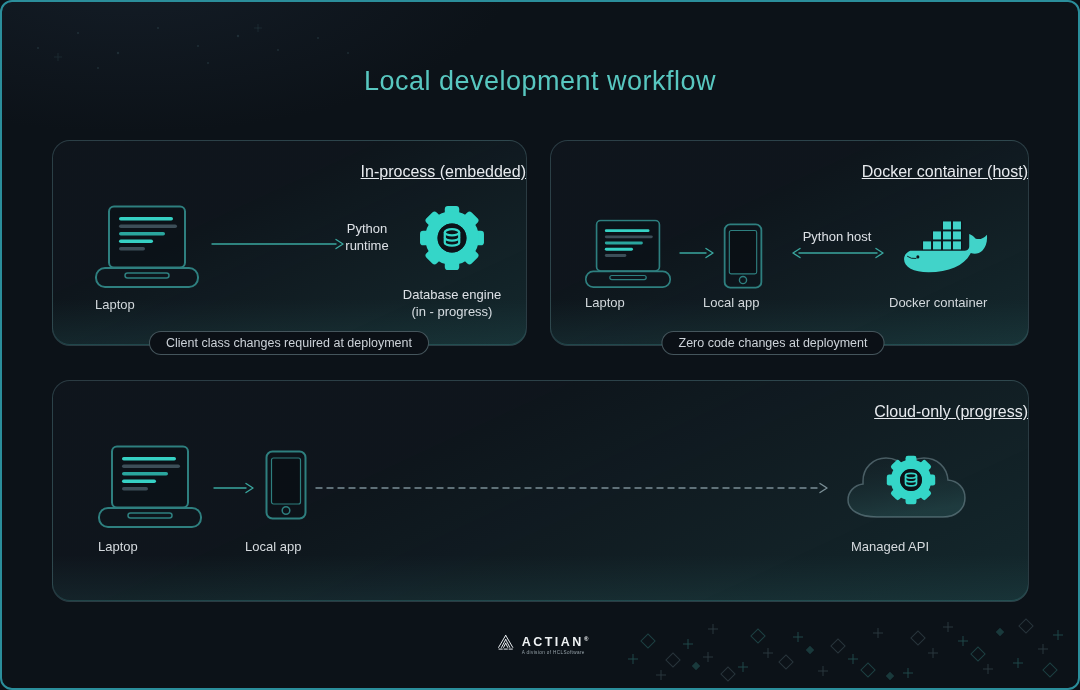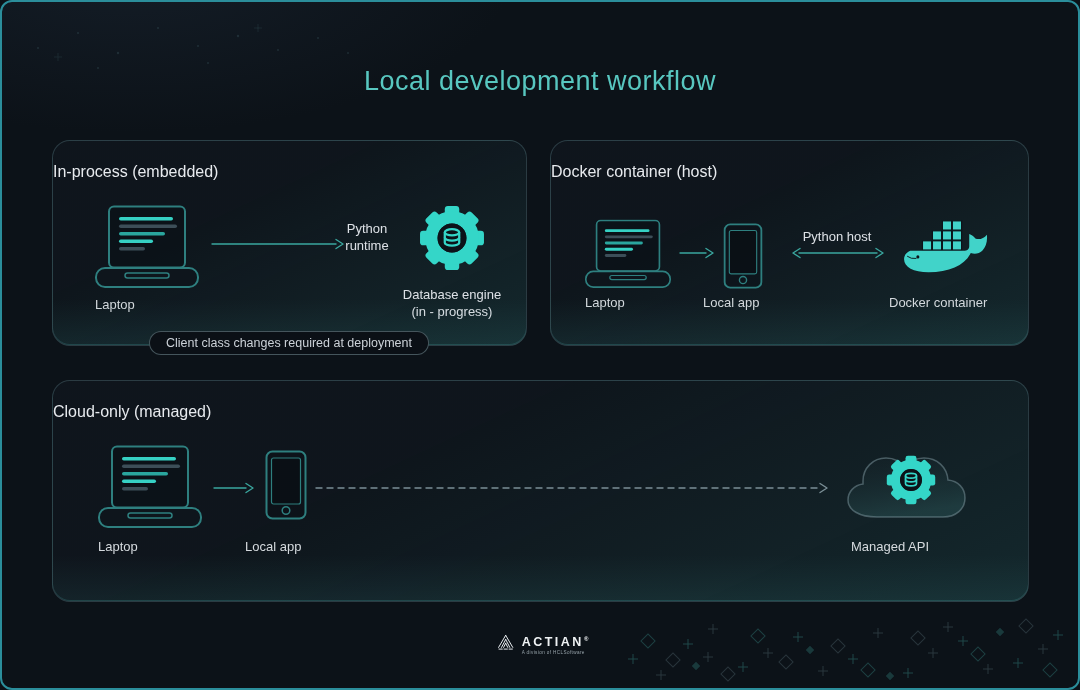--- a/index.html
+++ b/index.html
@@ -11,22 +11,22 @@
     font-size:27px;font-weight:400;letter-spacing:.5px;color:#58c7c0;}
   .panel{position:absolute;border:1px solid rgba(110,150,160,.30);border-radius:18px;
     background:linear-gradient(155deg, rgba(23,32,41,.25) 35%, rgba(34,77,79,.38) 100%);
     box-shadow:inset 0 -1px 0 rgba(62,150,150,.30);}
   .panel::after{content:'';position:absolute;left:0;right:0;bottom:0;height:46px;
     border-radius:0 0 18px 18px;pointer-events:none;
     background:linear-gradient(180deg, rgba(42,96,96,0) 0%, rgba(48,112,112,.16) 100%);}
   .p1{left:50px;top:138px;width:473px;height:204px;}
   .p2{left:548px;top:138px;width:477px;height:204px;}
   .p3{left:50px;top:378px;width:975px;height:220px;}
-  .panel-title{position:absolute;top:22px;left:0;right:0;text-align:left;
-    color:#e7eaee;font-size:16px;font-weight:400;}
+  .panel-title{position:absolute;top:22px;left:0;right:0;text-align:right;
+    color:#e7eaee;font-size:16px;font-weight:400;text-decoration:underline;}
   .abs{position:absolute;}
   .icon-label{position:absolute;color:#d5dade;font-size:13px;}
   .small-text{position:absolute;color:#dde1e6;font-size:13px;text-align:center;line-height:1.3;}
   .pill{position:absolute;transform:translateX(-50%);height:22px;line-height:22px;
     border-radius:12px;background:#0b1016;border:1px solid rgba(140,170,178,.45);
     color:#ccd2d8;font-size:12.5px;text-align:right;padding:0 16px;white-space:nowrap;z-index:6;}
   .arr{display:block;}
   .arr line,.arr path{stroke:#3aa69e;stroke-width:1.4;fill:none;stroke-linecap:round;stroke-linejoin:round;}
   .arr.dashed line{stroke:#7b8f96;stroke-dasharray:6 5;}
   .arr.dashed path{stroke:#7b8f96;}
@@ -145,23 +145,24 @@
         <rect x="67" y="18" width="12" height="12"></rect>
         <rect x="54" y="5" width="12" height="12"></rect>
           <rect x="67" y="5" width="12" height="12"></rect>
       </g>
       <path d="M12,44 C7,46 4,50 4,55 C4,65 16,72 36,72 C63,72 83,63 91,47 C96,49 102,48 106,44 C111,39 113,31 112,23 C108,28 102,30 97,28 C95,25 92,23 89,22 L89,38 C89,42 86,44 82,44 Z" fill="#41d3c9"></path>
       <circle cx="22" cy="52" r="2" fill="#0c1319"></circle>
       <path d="M8,51 q5,4 12,3" fill="none" stroke="#0c1319" stroke-width="1.2"></path>
     </svg>
     <div class="icon-label" style="left:338px;top:154px;width:116px">Docker container</div>
   </section>
+  <div class="pill" style="left:771px;top:329px">Zero code changes at deployment</div>
 
   <section class="panel p3">
-    <div class="panel-title">Cloud-only (managed)</div>
+    <div class="panel-title">Cloud-only (progress)</div>
 
     <svg class="abs" style="left:45px;top:64px" width="104" height="84">
       <use href="#sym-laptop"></use>
     </svg>
     <div class="icon-label" style="left:45px;top:158px;width:104px">Laptop</div>
 
     <svg class="abs arr" style="left:160px;top:101px" width="42" height="12">
       <line x1="1" y1="6" x2="33" y2="6"></line>
         <path d="M33,1.5 40,6 33,10.5"></path>
     </svg>

